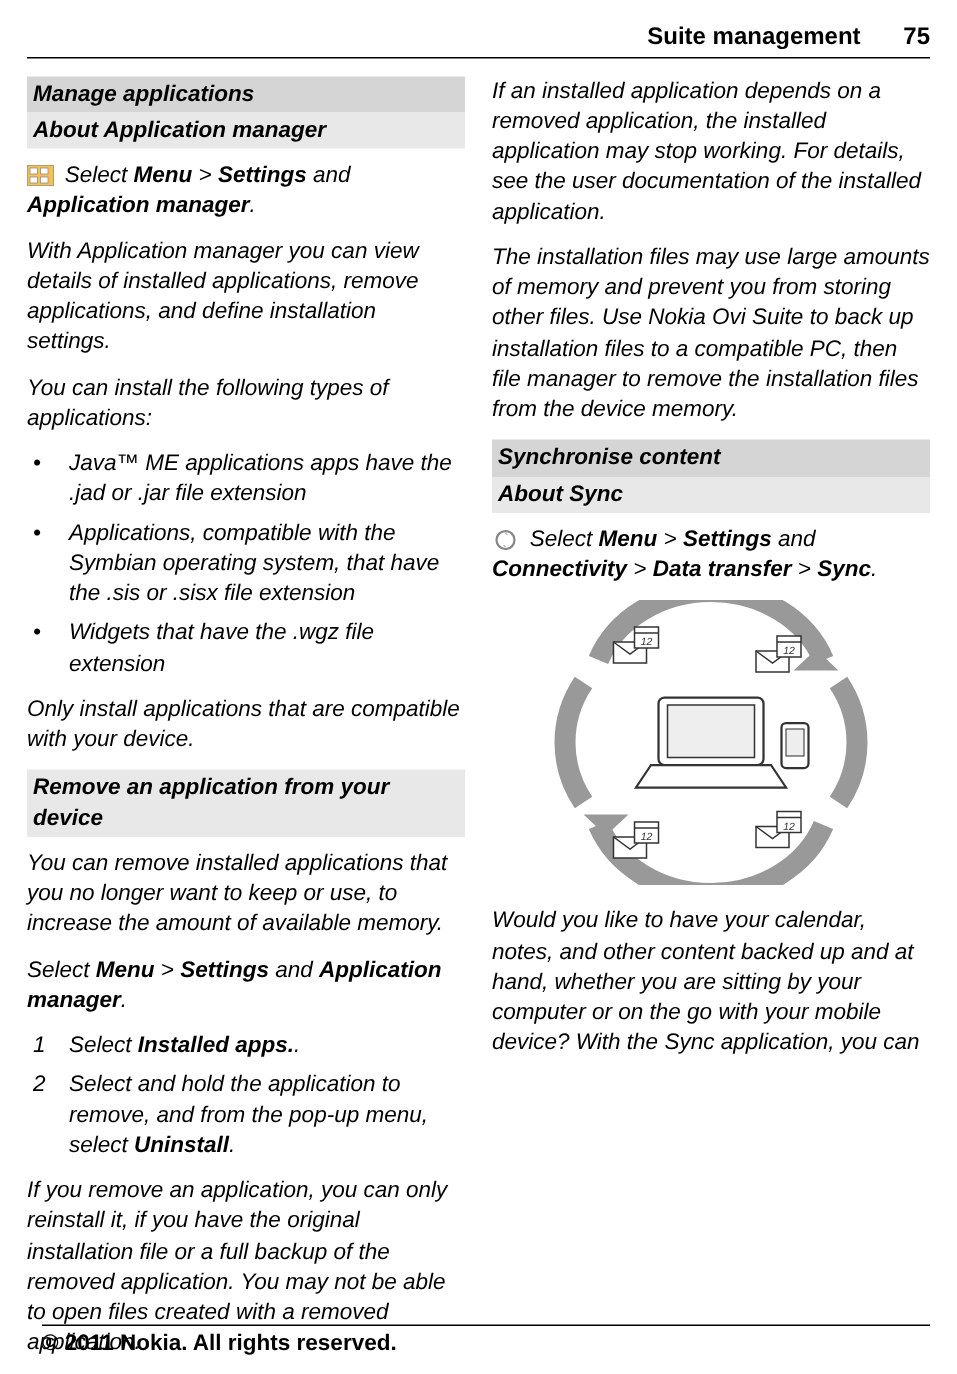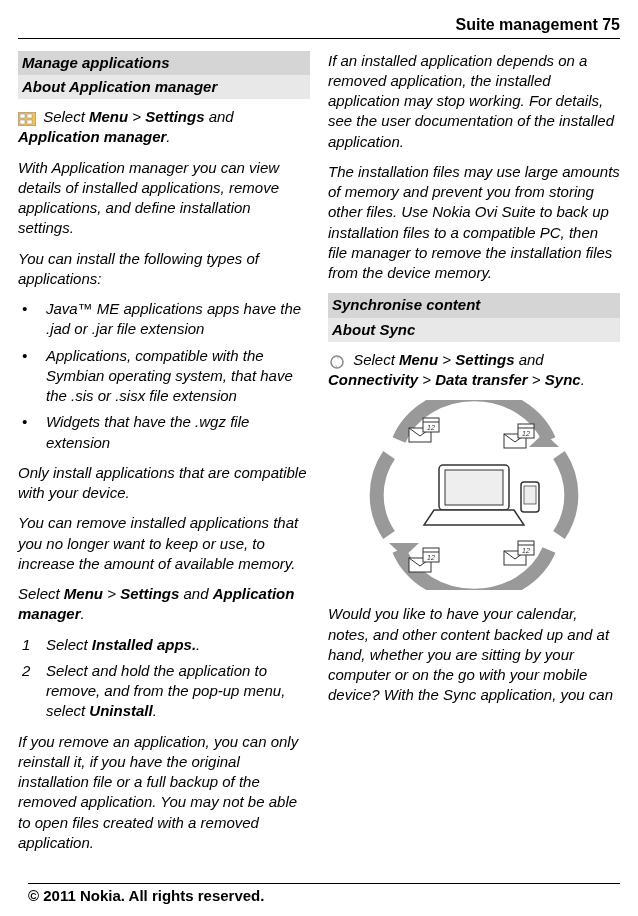--- a/index.html
+++ b/index.html
@@ -20,21 +20,21 @@
     }
     .header {
       text-align: right;
       font-weight: bold;
       font-size: 16px;
       padding-bottom: 2px;
       border-bottom: 1.5px solid #000;
       margin-bottom: 12px;
     }
     .page-num {
-      margin-left: 0;
+      margin-left: 24px;
     }
     .columns {
       display: flex;
       gap: 18px;
       font-style: italic;
     }
     .col {
       width: 50%;
     }
     .section-heading {
@@ -143,20 +143,21 @@
     <p class="para">You can install the following types of applications:</p>
 
     <ul class="bullets">
       <li>Java™ ME applications apps have the .jad or .jar file extension</li>
       <li>Applications, compatible with the Symbian operating system, that have the .sis or .sisx file extension</li>
       <li>Widgets that have the .wgz file extension</li>
     </ul>
 
     <p class="para">Only install applications that are compatible with your device.</p>
 
+    <div class="sub-heading">Remove an application from your device</div>
     <p class="para">You can remove installed applications that you no longer want to keep or use, to increase the amount of available memory.</p>
 
     <p class="para">
       <span>Select </span><span class="bold">Menu</span><span> &gt; </span><span class="bold">Settings</span><span> and </span><span class="bold">Application manager</span><span>.</span>
     </p>
 
     <ol class="numlist">
       <li>
         <span class="num">1</span>
         <span>Select </span><span class="bold">Installed apps.</span><span>.</span>

